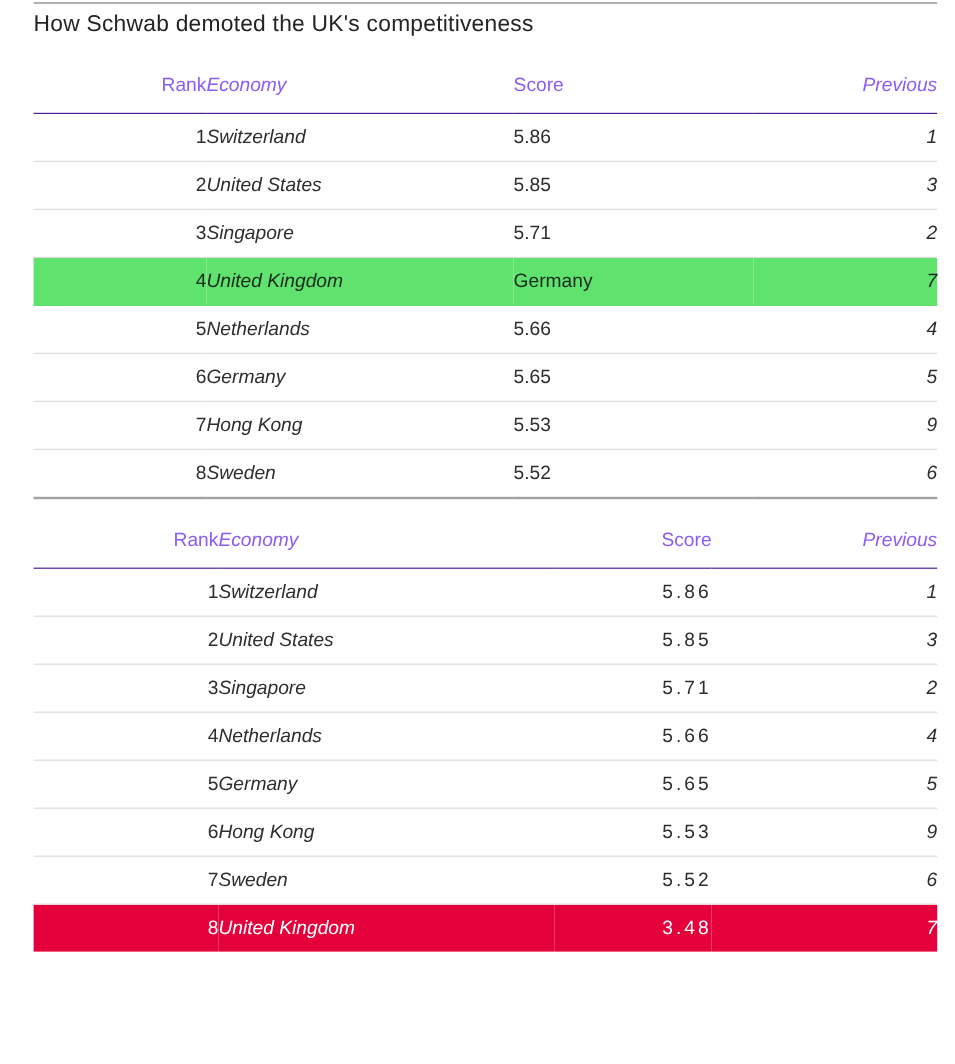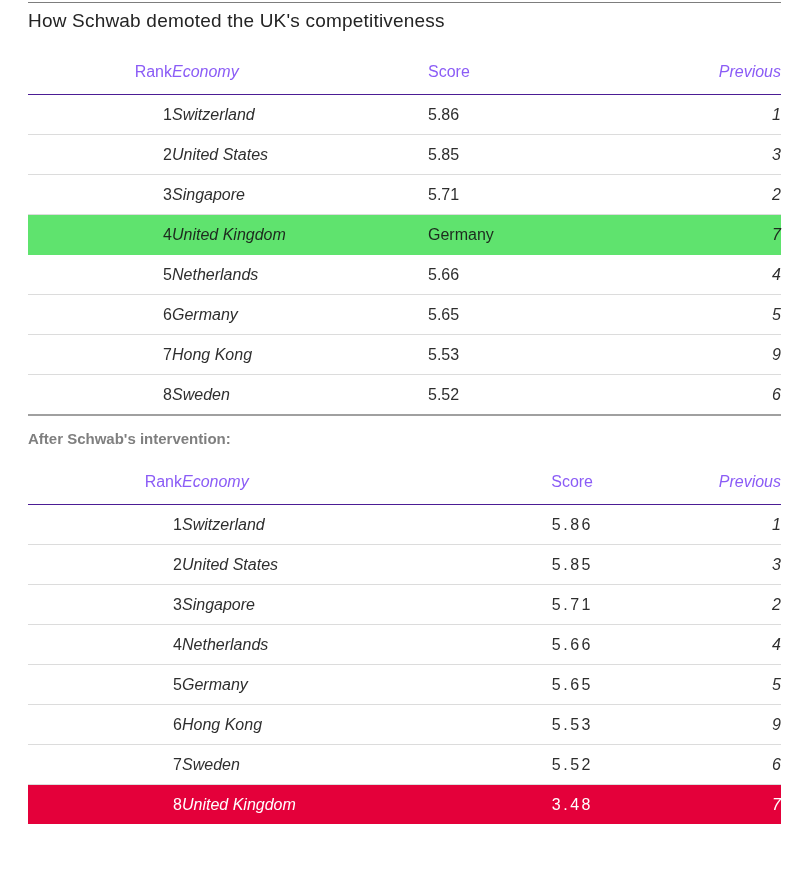--- a/index.html
+++ b/index.html
@@ -159,21 +159,20 @@
       </tr>
       <tr>
         <td class="col-rank">8</td>
         <td class="col-economy">Sweden</td>
         <td class="col-score">5.52</td>
         <td class="col-previous">6</td>
       </tr>
     </tbody>
   </table>
 
-  <p class="section-label">After Schwab's intervention:</p>
 
   <table class="rank-table table-after">
     <colgroup>
       <col class="c-rank">
         <col class="c-economy">
         <col class="c-score">
         <col class="c-previous">
     </colgroup>
     <thead>
       <tr>

